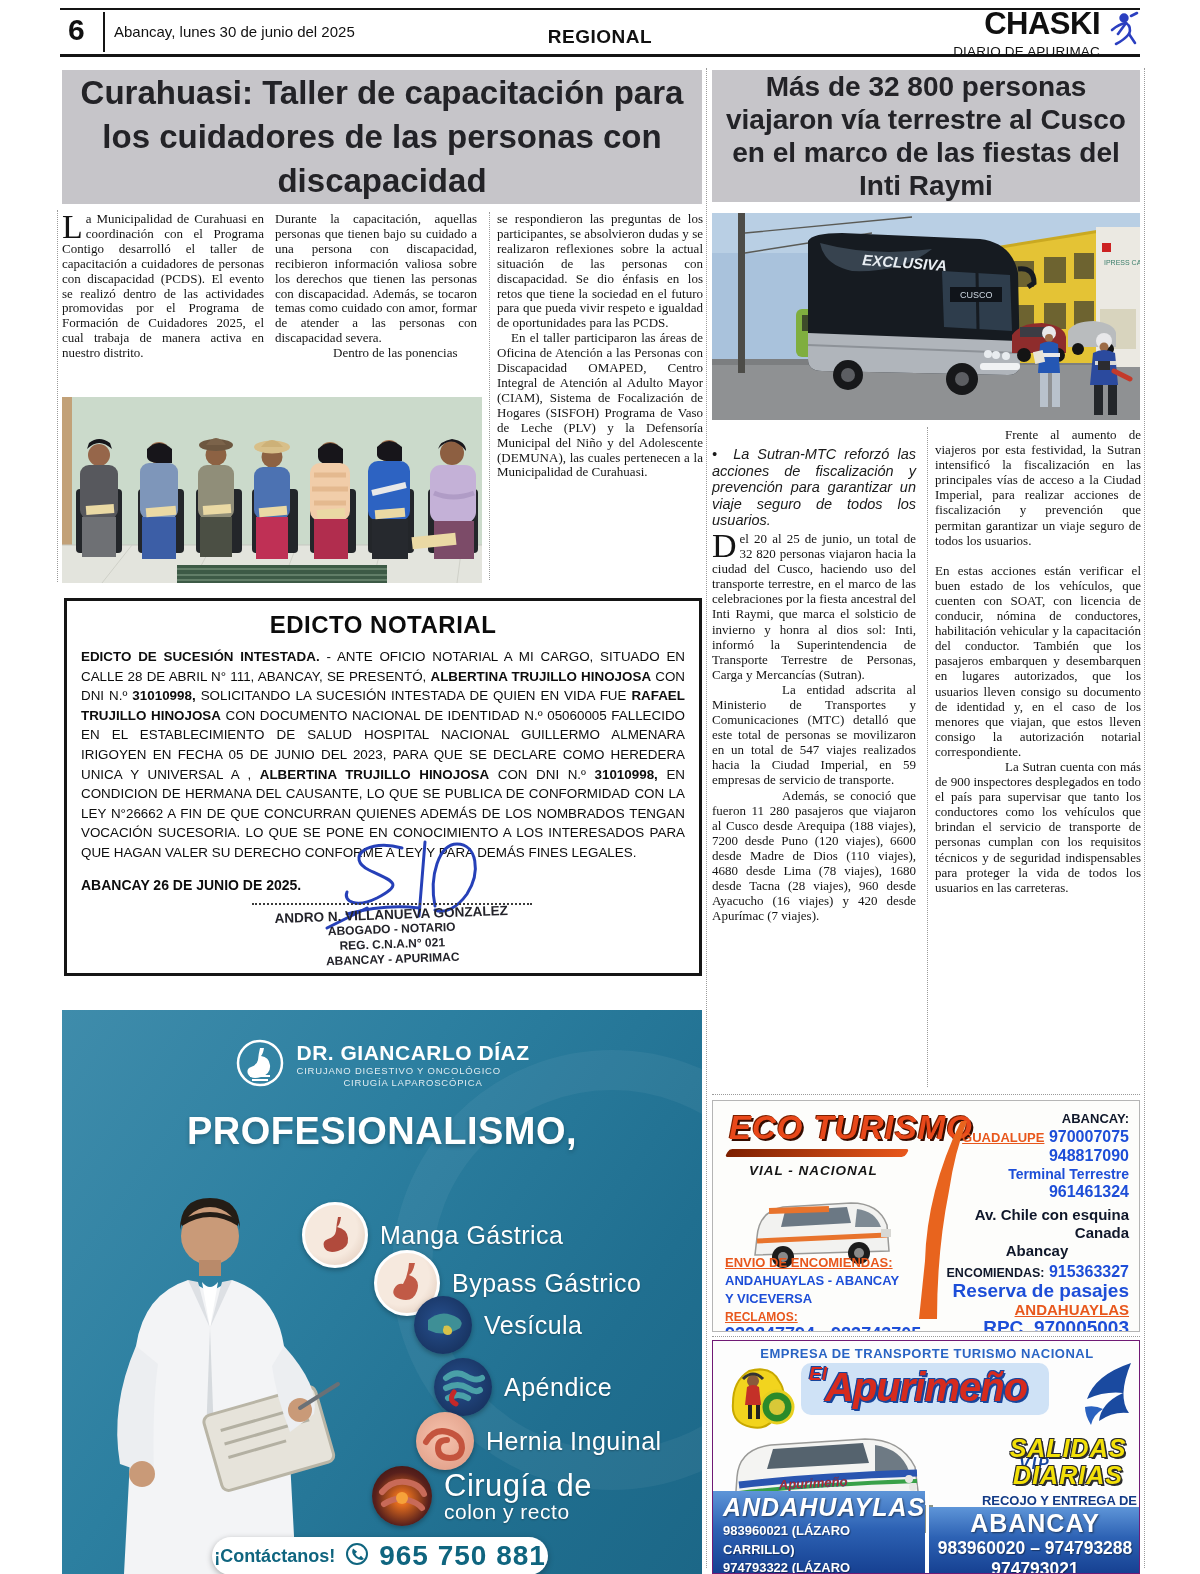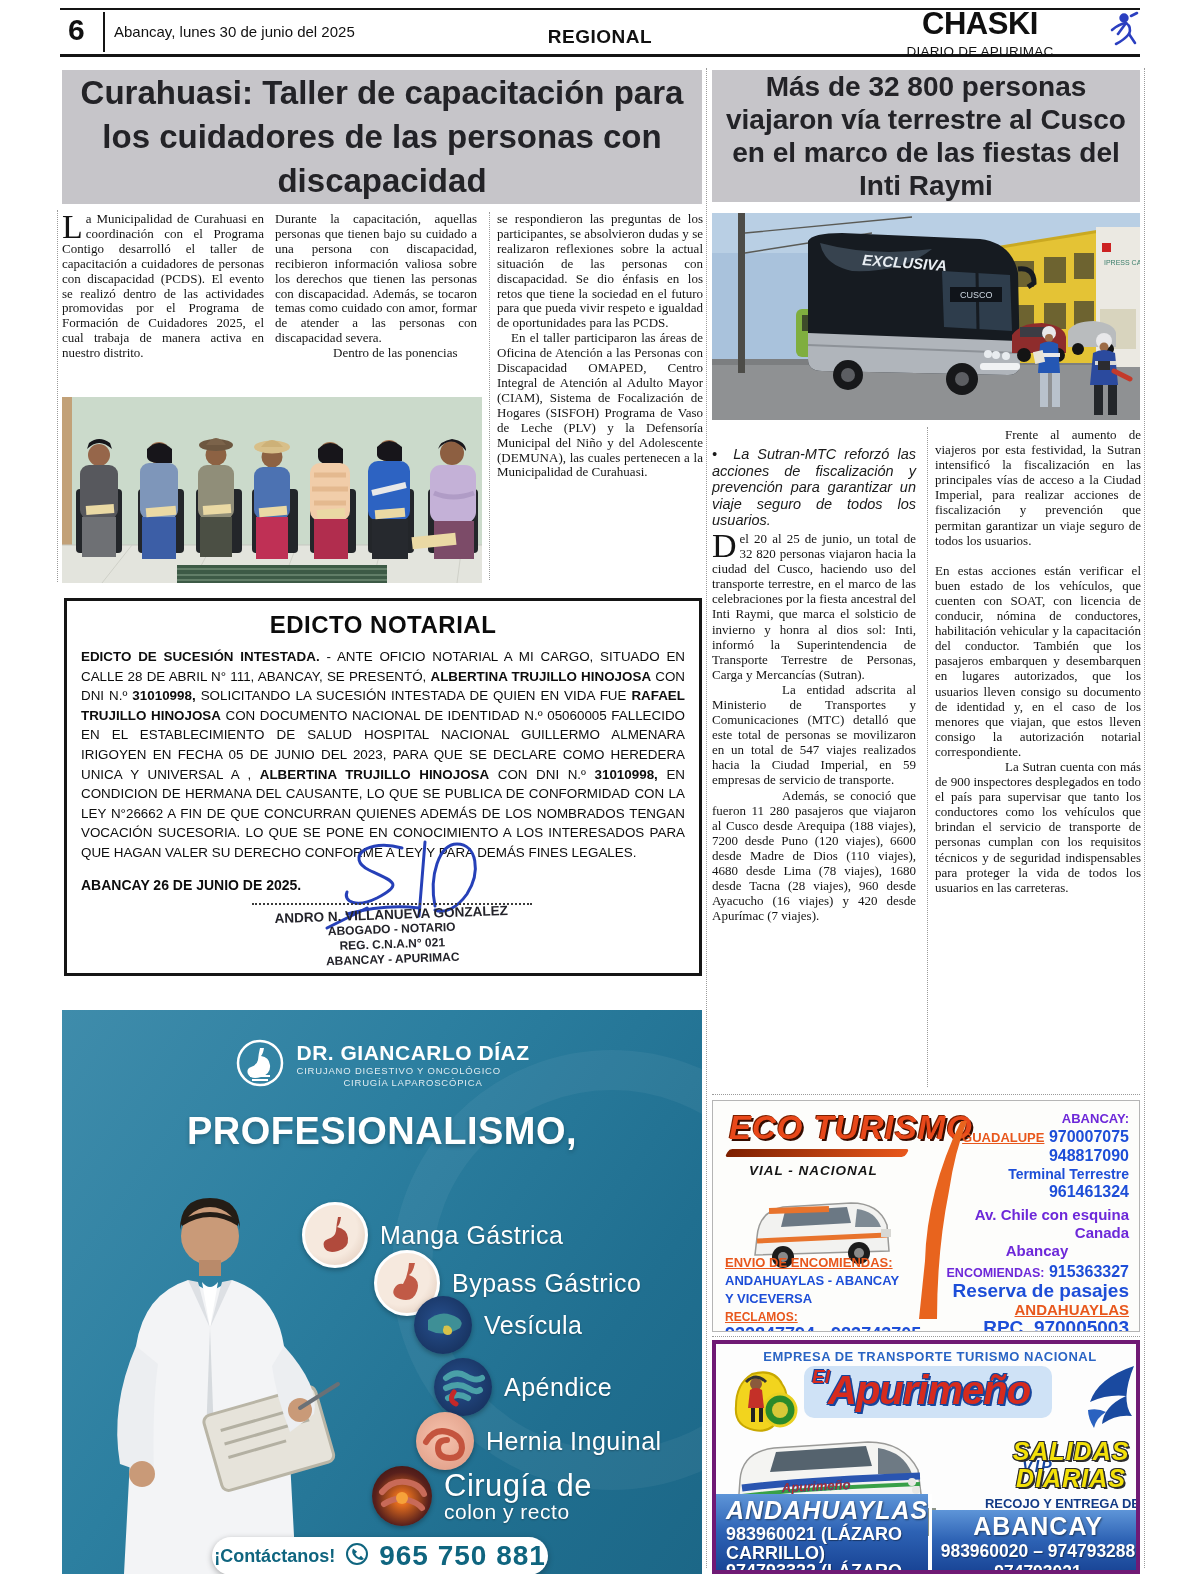--- a/index.html
+++ b/index.html
@@ -7,21 +7,21 @@
         font-family:"Liberation Serif",serif;color:#1a1a1a;overflow:hidden;margin:0 auto;}
   .abs{position:absolute;}
   .rule{background:#141414;}
   .vdot{border-left:1px dotted #9a9a9a;width:0;}
   .hdot{border-top:1px dotted #9a9a9a;height:0;}
 
   
   .pgnum{font-family:"Liberation Sans",sans-serif;font-weight:700;font-size:30px;color:#111;}
   .pgdate{font-family:"Liberation Sans",sans-serif;font-size:15px;color:#111;}
   .section{font-family:"Liberation Sans",sans-serif;font-weight:700;font-size:19px;letter-spacing:.5px;color:#111;}
-  .masthead{font-family:"Liberation Sans",sans-serif;font-weight:700;font-size:31px;letter-spacing:-.5px;color:#101010;line-height:28px;text-align:center;}
+  .masthead{font-family:"Liberation Sans",sans-serif;font-weight:700;font-size:31px;letter-spacing:-.5px;color:#101010;line-height:28px;text-align:right;}
   .masthead-sub{font-family:"Liberation Sans",sans-serif;font-size:13.5px;font-weight:400;letter-spacing:.2px;}
 
   
   .headline-box{background:#c6c5c9;color:#232327;font-family:"Liberation Sans",sans-serif;
     font-weight:700;text-align:center;display:flex;align-items:center;justify-content:center;}
   .hl-left{font-size:33px;line-height:44px;}
   .hl-right{font-size:28px;line-height:33px;}
 
   
   .bodytext{font-size:13px;line-height:14.9px;text-align:justify;color:#141414;}
@@ -54,39 +54,39 @@
   .pill{background:#fff;border-radius:22px;display:flex;align-items:center;justify-content:center;gap:10px;
         font-family:"Liberation Sans",sans-serif;color:#0f657f;box-shadow:0 2px 6px rgba(0,0,0,.3);}
   .pill .c1{font-size:18px;font-weight:700;}
   .pill .c2{font-size:28px;font-weight:700;letter-spacing:1px;}
 
   
   .ecoad{background:#fdfdfb;border:1px solid #b5b5b5;box-sizing:border-box;font-family:"Liberation Sans",sans-serif;overflow:hidden;}
   .eco-title{font-size:33px;font-weight:700;font-style:italic;color:#e8481a;letter-spacing:1px;
      text-shadow:2px 2px 0 #350c00,-1px -1px 0 #7d2000;}
   .eco-sub{font-size:13.5px;font-weight:700;font-style:italic;color:#151515;letter-spacing:1px;}
-  .org{color:#6d28d9;font-weight:700;}
+  .org{color:#0f172a;font-weight:700;}
   .orgu{color:#e8571c;font-weight:700;text-decoration:underline;}
   .blk{color:#1d4ed8;font-weight:700;}
   .eco-right{text-align:right;line-height:18px;}
 
   
-  .apuad{background:#fdfdfd;border:4px solid #701a75;box-sizing:border-box;font-family:"Liberation Sans",sans-serif;overflow:hidden;}
+  .apuad{background:#fdfdfd;border:1px solid #701a75;box-sizing:border-box;font-family:"Liberation Sans",sans-serif;overflow:hidden;}
   .apu-top{color:#2a64c4;font-weight:700;font-size:13px;letter-spacing:.5px;text-align:center;}
   .apu-brandbox{background:#cfe2f6;border-radius:10px;}
   .apu-el{font-style:italic;font-weight:700;color:#d62b1e;font-size:19px;text-shadow:1px 1px 0 #17459c,-1px -1px 0 #17459c;}
   .apu-brand{font-style:italic;font-weight:700;color:#d62b1e;font-size:40px;letter-spacing:-1px;
      text-shadow:2px 2px 0 #17459c,-1px -1px 0 #17459c,1px -1px 0 #17459c,-1px 1px 0 #17459c;}
   .apu-vip{font-style:italic;font-weight:700;color:#1646a0;font-size:16px;letter-spacing:2px;margin-top:48px;}
   .salidas{font-style:italic;font-weight:700;font-size:25px;color:#f3e008;letter-spacing:1px;line-height:27px;
      text-shadow:2px 2px 0 #2c2c2c,-1px -1px 0 #2c2c2c,1px -1px 0 #2c2c2c,-1px 1px 0 #2c2c2c;text-align:center;}
   .recojo{color:#123a86;font-weight:700;font-size:13px;line-height:15.5px;text-align:right;}
   .apu-band{background:linear-gradient(180deg,#5e95d8 0%,#2d62b4 45%,#153f90 100%);}
   .apu-city{color:#fff;font-weight:700;font-style:italic;font-size:25px;letter-spacing:1px;text-shadow:1px 1px 2px rgba(0,0,0,.5);}
-  .apu-ph{color:#fff;font-weight:700;font-size:18px;line-height:18.5px;text-shadow:1px 1px 1px rgba(0,0,0,.4);}
+  .apu-ph{color:#fff;font-weight:700;font-size:13px;line-height:18.5px;text-shadow:1px 1px 1px rgba(0,0,0,.4);}
   .apu-ph2{color:#fff;font-weight:700;font-size:17.5px;line-height:21px;text-shadow:1px 1px 1px rgba(0,0,0,.4);}
 </style>
 </head>
 <body>
 
 <div class="page">
 
   <div class="abs rule" style="left:60px;top:8px;width:1080px;height:2px"></div>
   <div class="abs pgnum" style="left:68px;top:13px">6</div>
   <div class="abs rule" style="left:103px;top:12px;width:2px;height:40px"></div>

